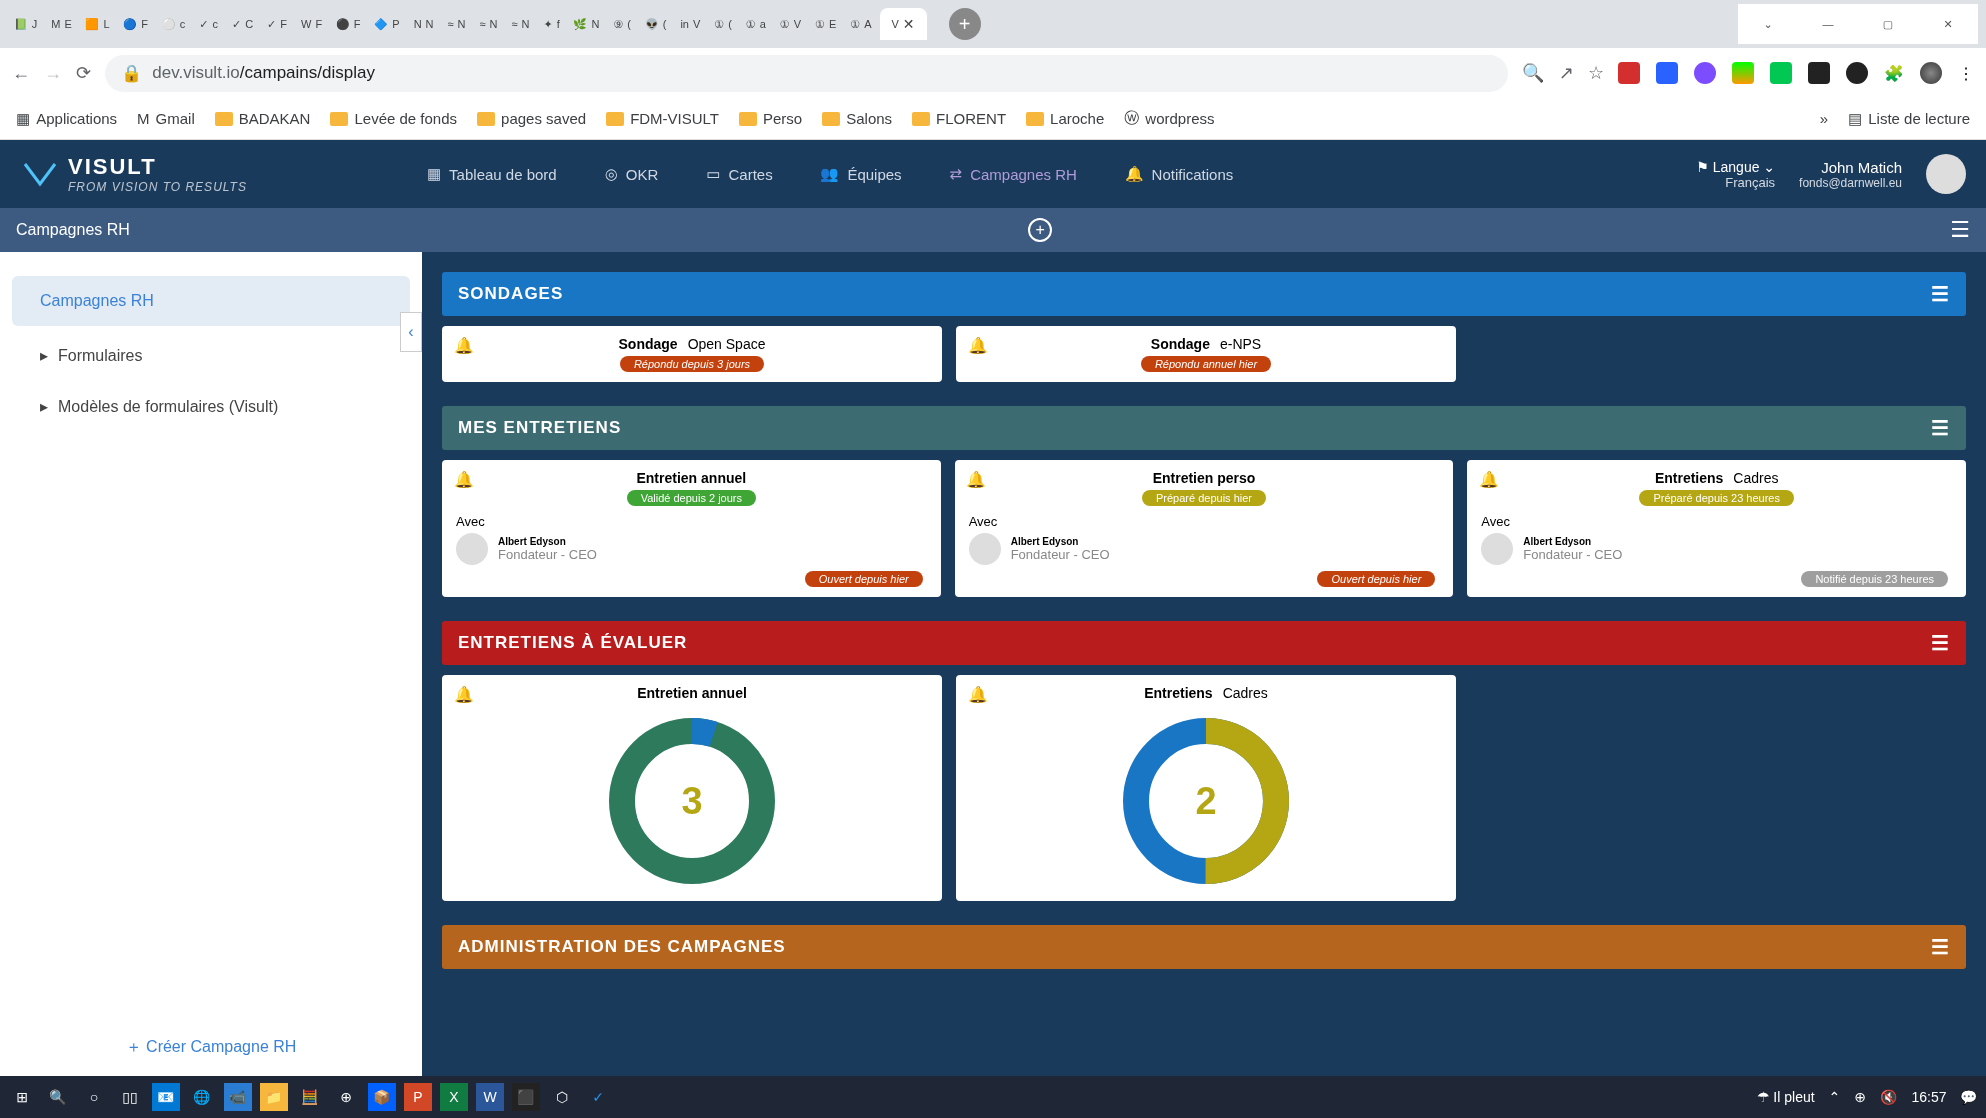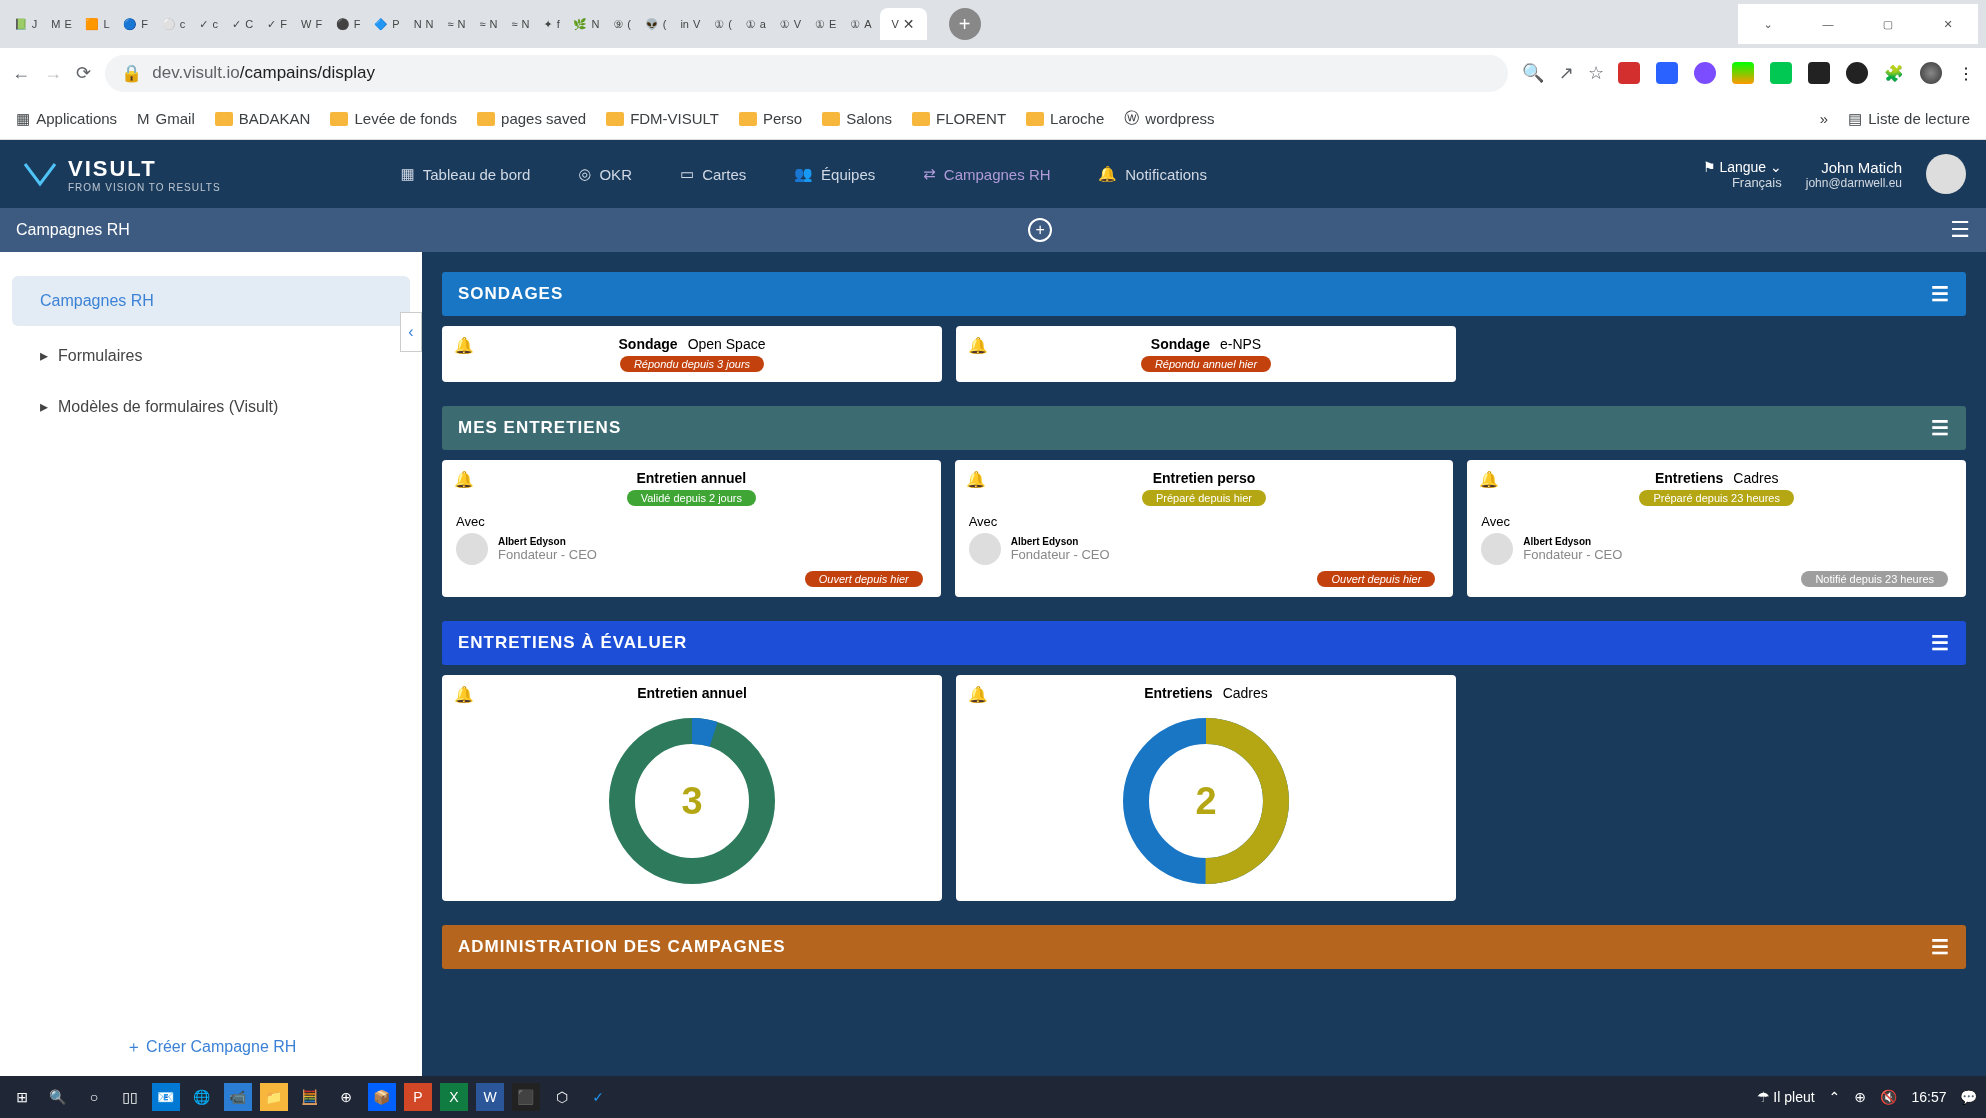--- a/index.html
+++ b/index.html
@@ -23,21 +23,21 @@
 
 .bookmarks { height: 42px; background: #fff; border-bottom: 1px solid #ddd; display: flex; align-items: center; padding: 0 16px; gap: 20px; font-size: 15px; color: #3c4043; }
 .bookmark { display: flex; align-items: center; gap: 6px; cursor: pointer; }
 .folder-icon { width: 18px; height: 14px; background: #f6b73c; border-radius: 2px; }
 .bookmark-right { margin-left: auto; display: flex; gap: 20px; align-items: center; }
 
 
 .app-header { height: 68px; background: #1a3a5c; display: flex; align-items: center; padding: 0 20px; gap: 40px; color: #fff; }
 .logo { display: flex; align-items: center; gap: 8px; }
 .logo-text { font-size: 22px; font-weight: 700; letter-spacing: 2px; }
-.logo-sub { font-size: 10px; opacity: 0.7; letter-spacing: 1px; }
+.logo-sub { font-size: 12px; opacity: 0.7; letter-spacing: 1px; font-style: italic; }
 .nav-items { display: flex; gap: 48px; margin-left: 140px; }
 .nav-item { display: flex; align-items: center; gap: 8px; font-size: 15px; cursor: pointer; color: #d0d8e3; }
 .nav-item.active { color: #b19cd9; }
 .header-right { margin-left: auto; display: flex; align-items: center; gap: 24px; }
 .lang-sel { text-align: right; font-size: 14px; }
 .lang-sel .sub { font-size: 13px; opacity: 0.8; }
 .user-info { text-align: right; font-size: 15px; }
 .user-info .email { font-size: 12px; opacity: 0.8; }
 .avatar { width: 40px; height: 40px; border-radius: 50%; background: #ddd; }
 
@@ -52,21 +52,21 @@
 .side-item.active { background: #e3ecf5; color: #3b82d6; border-radius: 6px; margin: 4px 12px; padding-left: 28px; }
 .side-toggle { position: absolute; right: 0; top: 60px; width: 22px; height: 40px; border: 1px solid #ccc; background: #fff; display: flex; align-items: center; justify-content: center; color: #3b82d6; cursor: pointer; }
 .sidebar-footer { margin-top: auto; padding: 18px; text-align: center; color: #3b82d6; font-size: 16px; cursor: pointer; }
 
 .content { flex: 1; padding: 20px; overflow-y: auto; }
 .section { margin-bottom: 24px; }
 .section-header { padding: 10px 16px; color: #fff; font-size: 17px; font-weight: 700; letter-spacing: 1px; display: flex; align-items: center; border-radius: 3px; }
 .section-header .menu { margin-left: auto; font-size: 20px; }
 .sh-blue { background: #1976c5; }
 .sh-teal { background: #3d6b72; }
-.sh-olive { background: #1d4ed8; }
+.sh-olive { background: #b91c1c; }
 .sh-brown { background: #b5651d; }
 
 .card-row { display: flex; gap: 14px; margin-top: 10px; }
 .card { background: #fff; border-radius: 4px; padding: 10px 14px; position: relative; flex: 1; max-width: 500px; }
 .bell { width: 20px; height: 20px; color: #4CAF50; position: absolute; left: 12px; top: 10px; }
 .card-title { text-align: center; font-size: 14px; font-weight: 600; }
 .card-title .light { font-weight: 400; margin-left: 10px; }
 .badge { display: inline-block; padding: 2px 14px; border-radius: 12px; font-size: 11px; color: #fff; margin-top: 4px; }
 .badge-blue { background: #c2410c; font-style: italic; }
 .badge-green { background: #3fa535; }
@@ -236,21 +236,21 @@
         <span>Notifications</span>
       </div>
   </div>
   <div class="header-right">
     <div class="lang-sel">
       <div>⚑ <span>Langue</span> ⌄</div>
       <div class="sub">Français</div>
     </div>
     <div class="user-info">
       <div>John Matich</div>
-      <div class="email">john@darnwell.eu</div>
+      <div class="email">fonds@darnwell.eu</div>
     </div>
     <div class="avatar"></div>
   </div>
 </div>
 
 <div class="sub-header">
   <span>Campagnes RH</span>
   <div class="plus">+</div>
   <span class="menu">☰</span>
 </div>

